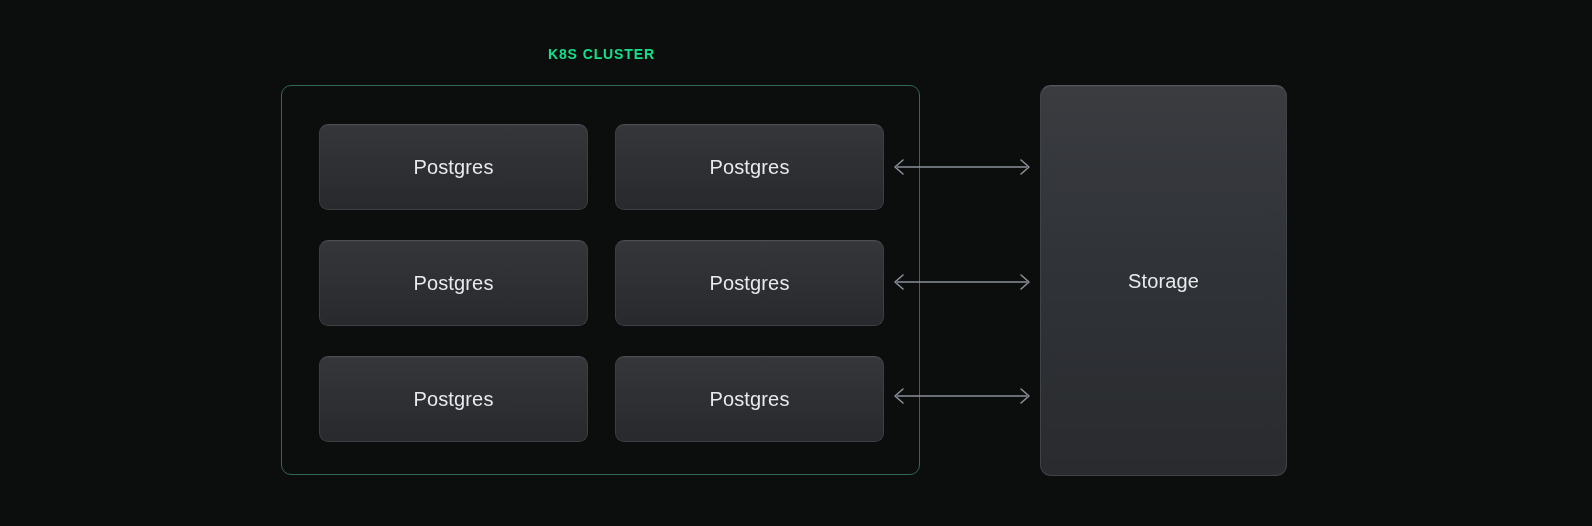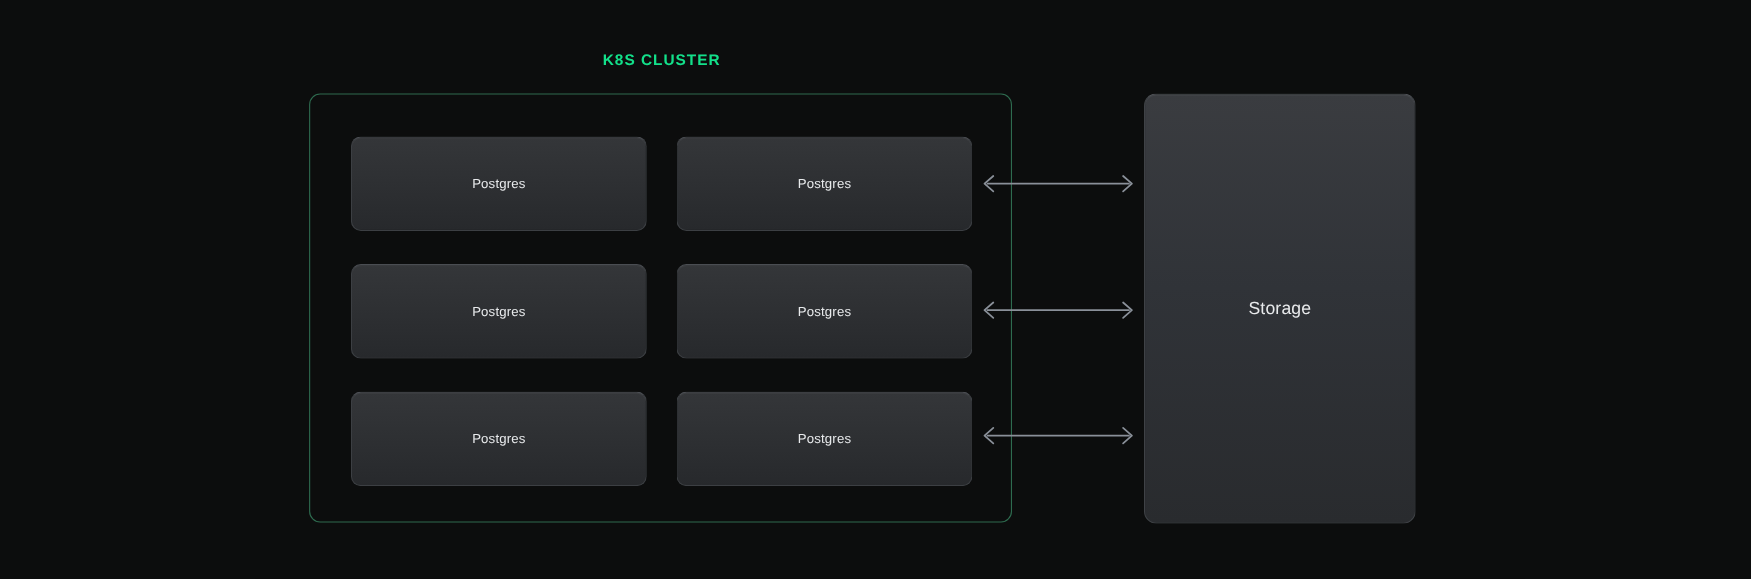--- a/index.html
+++ b/index.html
@@ -76,21 +76,21 @@
     align-items: center;
     justify-content: center;
     background: linear-gradient(180deg, #343639 0%, #2d2f32 55%, #27292c 100%);
     border: 1px solid #3c3f43;
     border-top-color: #4a4d52;
     box-shadow: inset 0 1px 0 rgba(255,255,255,0.045);
   }
 
   .pod-label {
     color: #e8eaec;
-    font-size: 12px;
+    font-size: 20px;
     line-height: 24px;
     letter-spacing: 0.15px;
     white-space: nowrap;
   }
 
   
   #storage-node {
     position: absolute;
     left: 1040px;
     top: 85px;
@@ -102,21 +102,21 @@
     border: 1px solid #3f4246;
     border-top-color: #53565b;
     box-shadow: inset 0 1px 0 rgba(255,255,255,0.05);
     display: flex;
     align-items: center;
     justify-content: center;
   }
 
   #storage-label {
     color: #e8eaec;
-    font-size: 16px;
+    font-size: 20px;
     line-height: 26px;
     letter-spacing: 0.15px;
     white-space: nowrap;
   }
 
   
   .connector {
     position: absolute;
     left: 889px;
     width: 146px;

